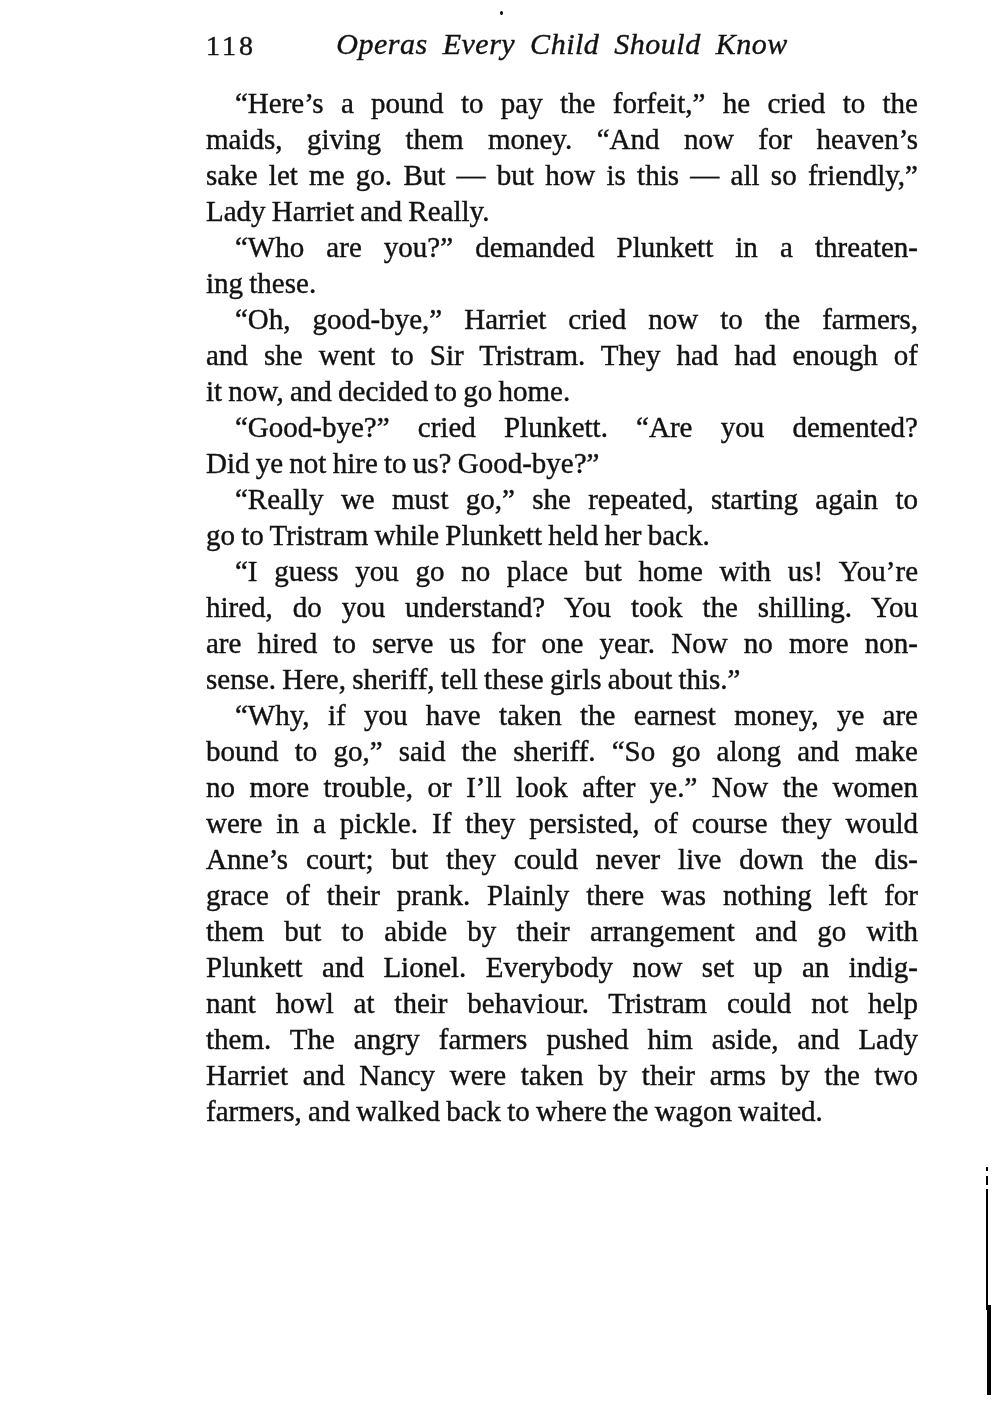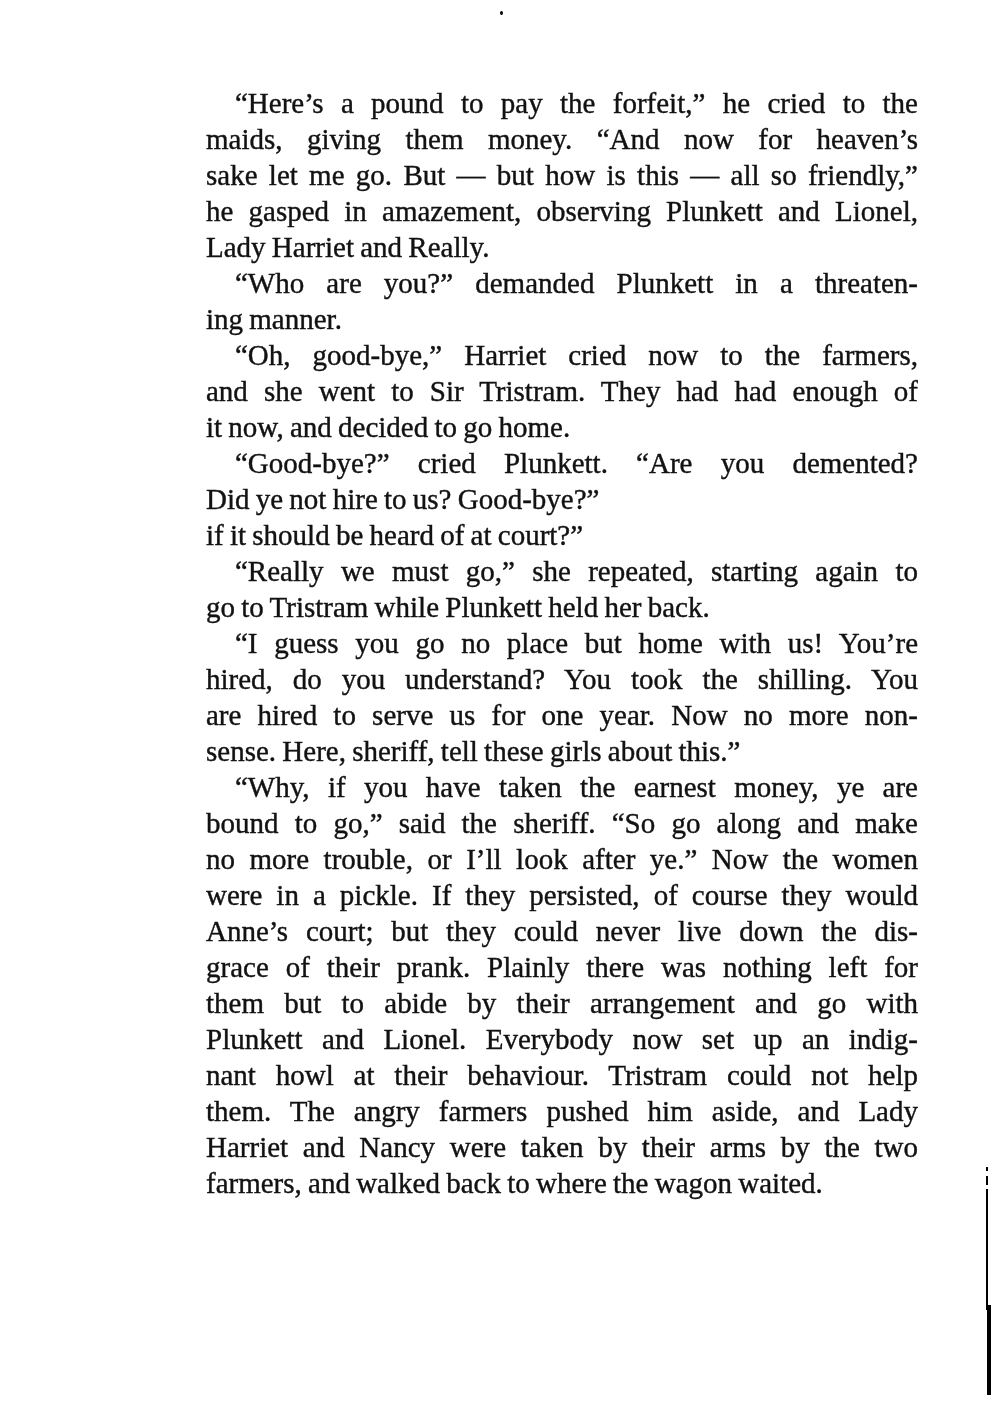--- a/index.html
+++ b/index.html
@@ -66,44 +66,46 @@
   .edge-dot-1     { left: 986px; top: 1167px; width: 2px; height: 4px; }
   .edge-dot-2     { left: 986px; top: 1176px; width: 2px; height: 9px; }
   .edge-line-main { left: 986px; top: 1189px; width: 2px; height: 121px; }
   .edge-line-low  { left: 987px; top: 1305px; width: 4px; height: 90px; }
 </style>
 </head>
 <body>
 
 <div class="page">
 
+  <div class="running-header">
+    <span class="page-num">118</span>
+    <span class="header-title">Operas Every Child Should Know</span>
+  </div>
 
   <main class="body-text">
       <div class="para">
         <div class="line first">“Here’s a pound to pay the forfeit,” he cried to the</div>
         <div class="line">maids, giving them money. “And now for heaven’s</div>
         <div class="line">sake let me go. But — but how is this — all so friendly,”</div>
-        <div class="line">he gasped in amazement, observing Plunkett and Lionel,</div>
         <div class="line last">Lady Harriet and Really.</div>
       </div>
       <div class="para">
         <div class="line first">“Who are you?” demanded Plunkett in a threaten-</div>
-        <div class="line last">ing manner.</div>
+        <div class="line last">ing these.</div>
       </div>
       <div class="para">
         <div class="line first">“Oh, good-bye,” Harriet cried now to the farmers,</div>
         <div class="line">and she went to Sir Tristram. They had had enough of</div>
         <div class="line last">it now, and decided to go home.</div>
       </div>
       <div class="para">
         <div class="line first">“Good-bye?” cried Plunkett. “Are you demented?</div>
         <div class="line last">Did ye not hire to us? Good-bye?”</div>
       </div>
       <div class="para">
-        <div class="line last">if it should be heard of at court?”</div>
       </div>
       <div class="para">
         <div class="line first">“Really we must go,” she repeated, starting again to</div>
         <div class="line last">go to Tristram while Plunkett held her back.</div>
       </div>
       <div class="para">
         <div class="line first">“I guess you go no place but home with us! You’re</div>
         <div class="line">hired, do you understand? You took the shilling. You</div>
         <div class="line">are hired to serve us for one year. Now no more non-</div>
         <div class="line last">sense. Here, sheriff, tell these girls about this.”</div>

